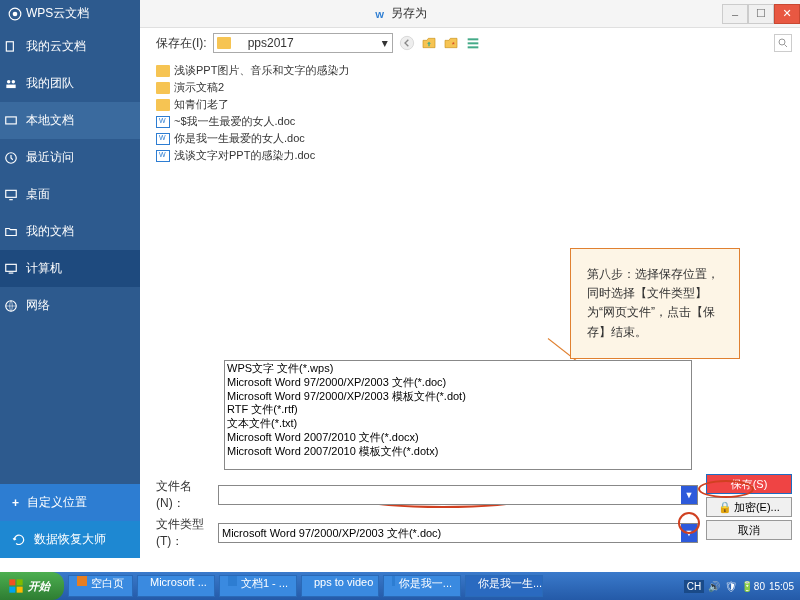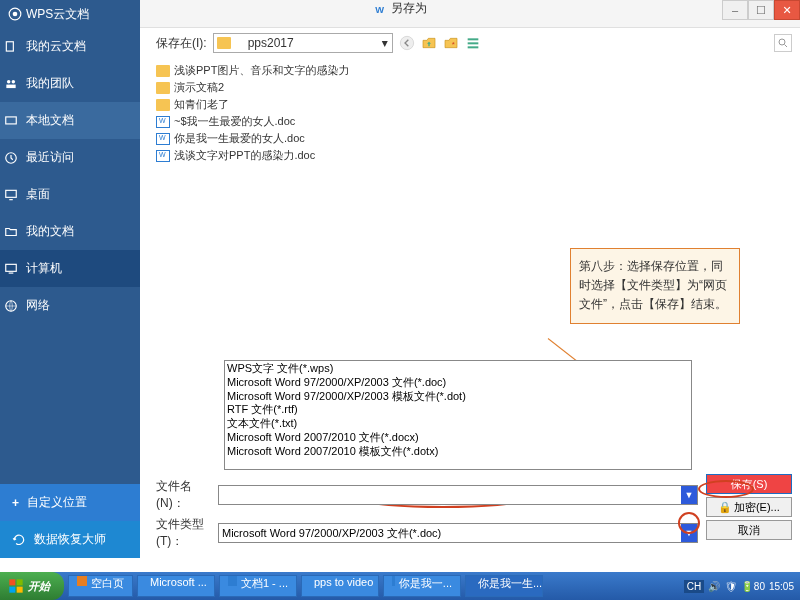--- a/index.html
+++ b/index.html
@@ -1,18 +1,18 @@
 <!DOCTYPE html>
 <html><head>
 <meta charset="utf-8">
 <style>
 * { box-sizing: border-box; margin: 0; padding: 0; font-family: "Microsoft YaHei", SimSun, Arial, sans-serif; }
 body { width: 800px; height: 600px; overflow: hidden; position: relative; background: #fff; }
 
-.titlebar { height: 28px; background: #f5f5f5; display: flex; border-bottom: 1px solid #e0e0e0; position: relative; }
+.titlebar { height: 28px; background: #f5f5f5; display: flex; align-items: center; border-bottom: 1px solid #e0e0e0; position: relative; }
 .titlebar-logo { width: 140px; height: 28px; background: #2d5a8e; color: #fff; display: flex; align-items: center; padding-left: 8px; font-size: 12px; gap: 4px; }
 .titlebar-center { position: absolute; left: 50%; transform: translateX(-50%); display: flex; align-items: center; gap: 4px; font-size: 12px; color: #333; }
 .titlebar-center svg { color: #2d7dd2; }
 .winbtns { margin-left: auto; display: flex; }
 .winbtn { width: 26px; height: 20px; display: flex; align-items: center; justify-content: center; font-size: 11px; color: #666; border: 1px solid #ccc; background: #f0f0f0; }
 .winbtn.close { background: #e85842; color: #fff; border-color: #c84832; }
 
 .main { display: flex; height: 530px; }
 .sidebar { width: 140px; background: #2d5a8e; color: #fff; display: flex; flex-direction: column; font-size: 12px; }
 .sidebar-item { padding: 10px 4px; display: flex; align-items: center; gap: 8px; cursor: pointer; }
@@ -32,21 +32,21 @@
 .tool-ico { width: 16px; height: 16px; }
 .search-box { margin-left: auto; width: 18px; height: 18px; border: 1px solid #ccc; display: flex; align-items: center; justify-content: center; color: #999; font-size: 11px; }
 
 .file-list { flex: 1; padding: 4px 8px; font-size: 11px; color: #333; overflow: hidden; }
 .file-item { display: flex; align-items: center; gap: 4px; padding: 1px 0; cursor: pointer; }
 .fico { width: 14px; height: 12px; display: inline-block; }
 .fico.folder { background: #f6c453; border-radius: 1px; }
 .fico.doc { background: #fff; border: 1px solid #2d7dd2; position: relative; }
 .fico.doc::after { content:"W"; font-size:7px; color:#2d7dd2; position:absolute; left:2px; top:0; }
 
-.callout { position: absolute; right: 60px; top: 220px; width: 170px; border: 1px solid #e08030; background: #fdf5e6; padding: 8px; font-size: 12px; color: #333; line-height: 1.6; }
+.callout { position: absolute; right: 60px; top: 220px; width: 170px; border: 1px solid #e08030; background: #fdf5e6; padding: 16px; font-size: 12px; color: #333; line-height: 1.6; }
 
 .bottom { position: absolute; bottom: 0; left: 0; right: 0; padding: 4px 8px 8px 8px; }
 .type-list { border: 1px solid #888; height: 110px; overflow: auto; font-family: SimSun, monospace; font-size: 11px; line-height: 1.25; padding: 1px 2px; margin-left: 68px; margin-right: 100px; background: #fff; }
 .oval-left { position:absolute; border:2px solid #d04020; border-radius:50%; width:154px; height:14px; left:218px; bottom:50px; pointer-events:none; }
 
 .row { display: flex; align-items: center; gap: 0; margin-top: 4px; font-size: 12px; }
 .row-label { width: 62px; text-align: left; color: #333; }
 .row-input { flex: 1; border: 1px solid #888; height: 20px; font-size: 11px; padding: 0 3px; display: flex; align-items: center; background: #fff; position: relative; }
 .row-input .dd { position: absolute; right: 0; top: 0; bottom: 0; width: 16px; background: #2d5adb; display: flex; align-items: center; justify-content: center; color: #fff; font-size: 9px; }
 .row-btns { width: 86px; display: flex; flex-direction: column; gap: 3px; }

